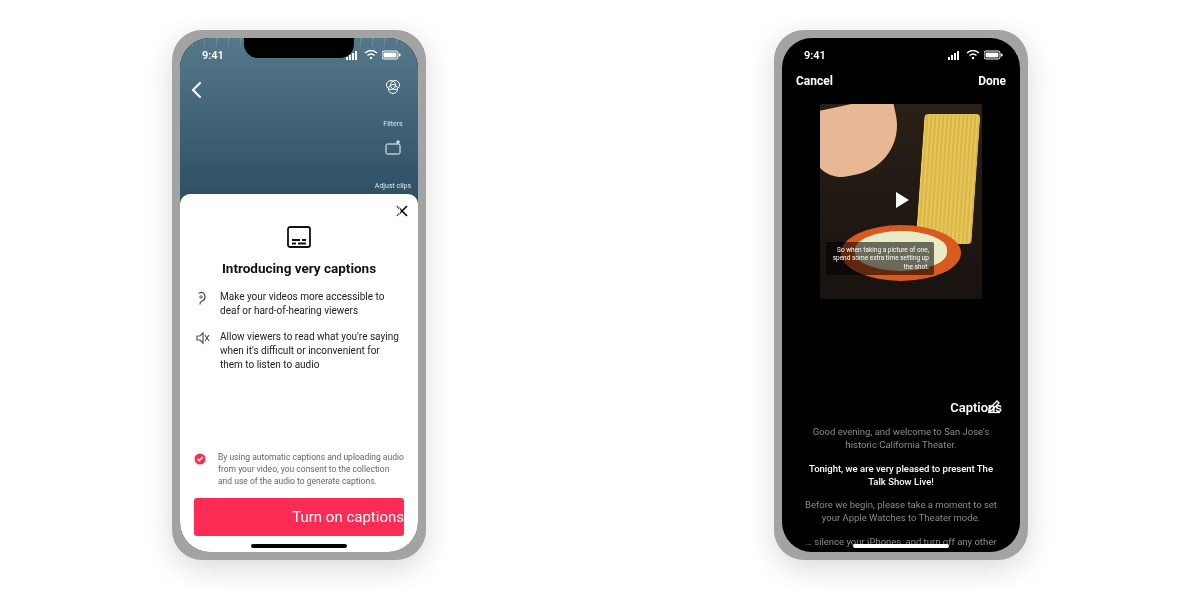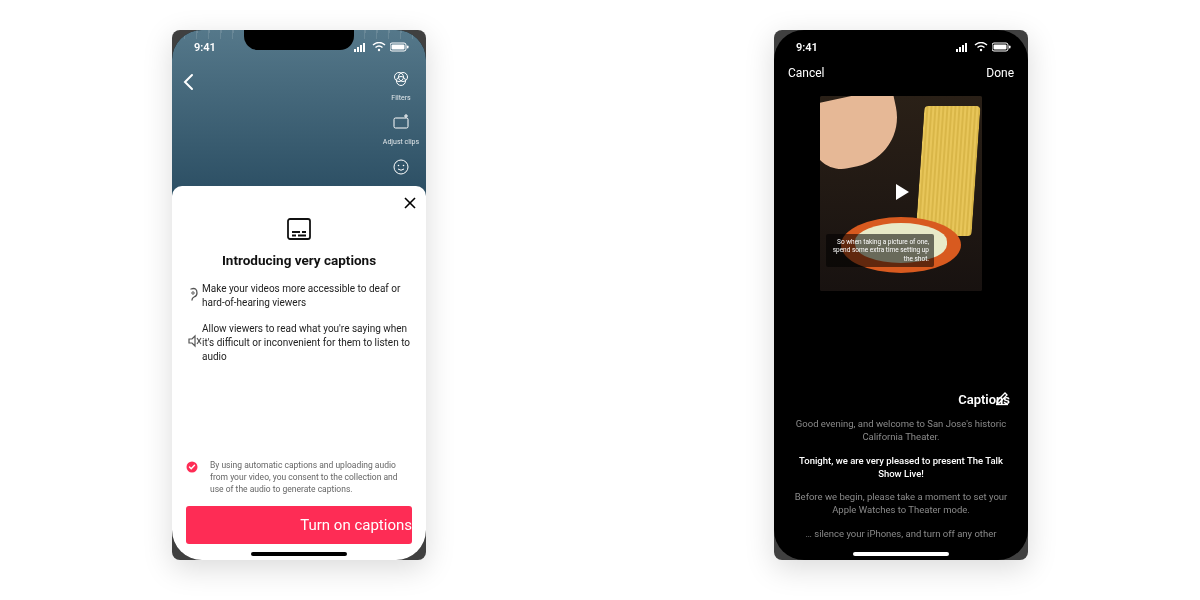--- a/index.html
+++ b/index.html
@@ -7,22 +7,23 @@
     font-family: -apple-system, BlinkMacSystemFont, "Segoe UI", Roboto, Helvetica, Arial, sans-serif;
     background: #fff;
     width: 1200px;
     height: 600px;
     position: relative;
   }
   .phone {
     position: absolute;
     width: 254px;
     height: 530px;
-    border-radius: 8px;
-    background: #404040;
+    border-radius: 30px;
+    background: #a3a3a3;
+    padding: 8px;
     box-shadow: 0 8px 30px rgba(0,0,0,0.15);
   }
   .phone-left { left: 172px; top: 30px; }
   .phone-right { left: 774px; top: 30px; }
   .screen {
     width: 100%;
     height: 100%;
     border-radius: 30px;
     overflow: hidden;
     position: relative;
@@ -79,21 +80,21 @@
     top: 40px; right: 6px;
     display: flex;
     flex-direction: column;
     gap: 12px;
     z-index: 40;
   }
   .tool {
     display: flex;
     flex-direction: column;
     align-items: center;
-    gap: 2px;
+    gap: 20px;
     color: rgba(255,255,255,0.85);
     font-size: 7px;
     width: 38px;
   }
   .tool .tico { font-size: 16px; }
 
   .sheet {
     position: absolute;
     top: 156px; left: 0; right: 0; bottom: 0;
     background: #fff;
@@ -114,22 +115,22 @@
   }
   .sheet-title {
     text-align: center;
     font-size: 13.5px;
     font-weight: 700;
     color: #111;
     margin-bottom: 14px;
   }
   .benefit {
     display: flex;
+    gap: 10px;
     margin-bottom: 12px;
-    align-items: center;
   }
   .benefit .bico {
     flex: 0 0 16px;
     color: #555;
   }
   .benefit .btext {
     font-size: 10px;
     line-height: 1.4;
     color: #222;
   }
@@ -176,20 +177,21 @@
   
   .right-screen { background: #000; color: #fff; }
   .nav-row {
     position: absolute;
     top: 36px; left: 0; right: 0;
     display: flex;
     justify-content: space-between;
     padding: 0 14px;
     font-size: 12px;
     z-index: 40;
+    font-weight: bold;
   }
   .nav-row span { color: #fff; }
   .preview {
     position: absolute;
     top: 66px; left: 50%;
     transform: translateX(-50%);
     width: 162px;
     height: 195px;
     background: #1a1510;
     border-radius: 2px;

